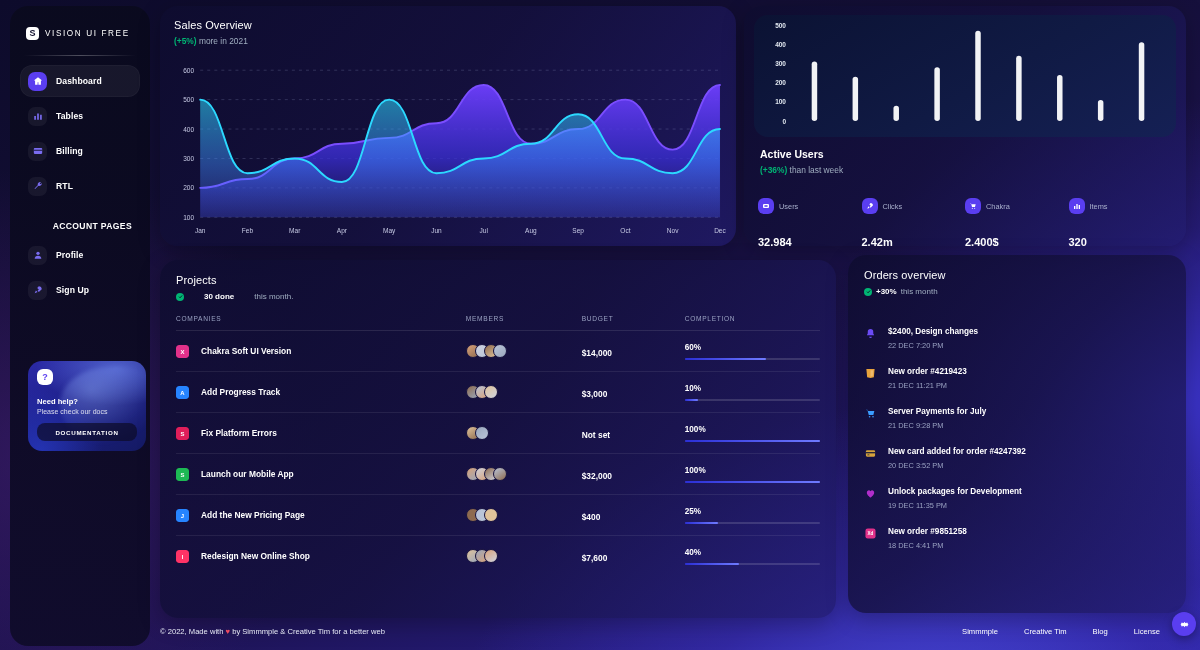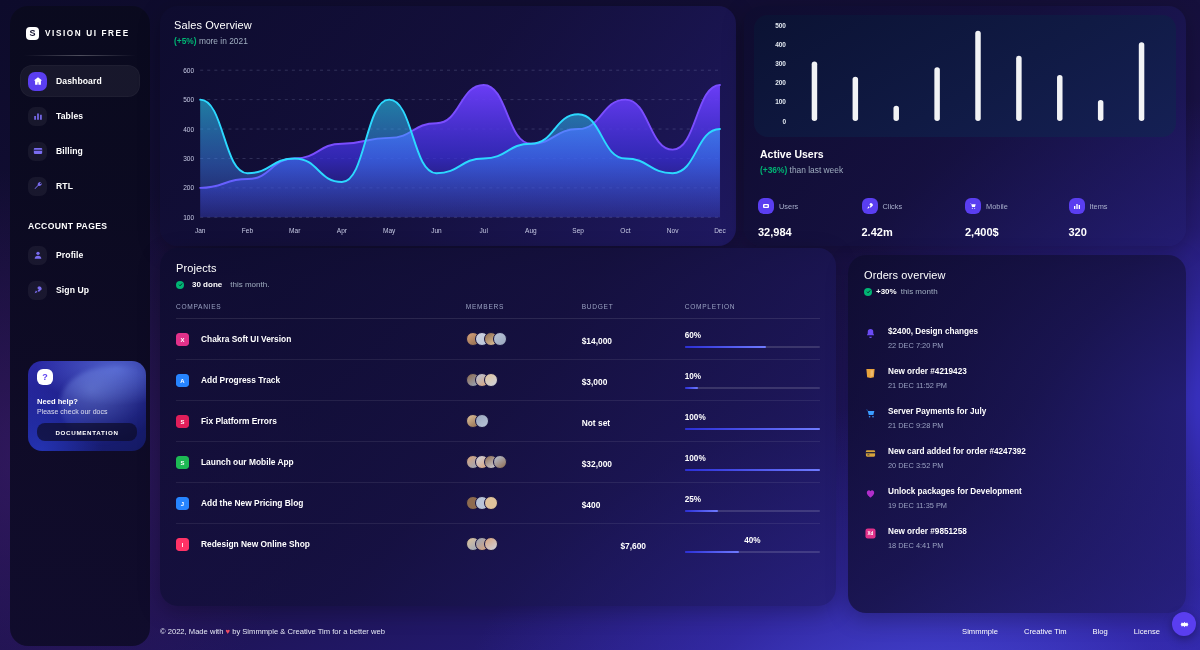--- a/index.html
+++ b/index.html
@@ -28,21 +28,21 @@
     background: linear-gradient(180deg, rgba(10,10,30,0.96) 0%, rgba(12,10,34,0.92) 60%, rgba(14,11,40,0.9) 100%);
     padding: 12px 10px 0 10px;
   }
   .brand { display: flex; align-items: center; gap: 6px; padding: 4px 4px 0 6px; height: 26px; }
   .brand-mark {
     width: 13px; height: 13px; border-radius: 4px; background: #fff;
     color: #12102e; font-size: 9px; font-weight: 700; line-height: 13px; text-align: center;
     flex: 0 0 auto;
   }
   .brand-text {
-    font-size: 8.2px; font-weight: 700; color: #fff;
+    font-size: 8.2px; font-weight: 400; color: #fff;
     letter-spacing: 1.6px; white-space: nowrap;
   }
   .brand-rule {
     margin: 11px 4px 9px 4px; height: 1px;
     background: linear-gradient(90deg, rgba(255,255,255,0) 0%, rgba(255,255,255,0.28) 50%, rgba(255,255,255,0) 100%);
   }
   .nav-item {
     display: flex; align-items: center; gap: 9px;
     height: 32px; padding: 0 8px; margin-bottom: 3px;
     border-radius: 12px; cursor: pointer;
@@ -55,21 +55,21 @@
     width: 19px; height: 19px; border-radius: 7px;
     display: flex; align-items: center; justify-content: center;
     background: rgba(255,255,255,0.055);
     flex: 0 0 auto;
   }
   .nav-item.active .nav-ico { background: #5a3ef0; }
   .nav-ico svg { width: 10px; height: 10px; display: block; }
   .nav-label { font-size: 8.6px; font-weight: 700; color: #fff; letter-spacing: 0.1px; }
   .nav-section {
     font-size: 8.6px; font-weight: 700; color: #fff;
-    letter-spacing: 0.35px; padding: 16px 8px 8px 8px;
+    letter-spacing: 0.35px; padding: 16px 8px 8px 8px; text-align: right;
   }
 
   .help-card {
     position: absolute; left: 18px; bottom: 195px;
     width: 118px; height: 90px; border-radius: 14px;
     overflow: hidden;
     background:
       radial-gradient(ellipse 130px 60px at 75% 8%, rgba(120,150,255,0.55) 0%, rgba(60,70,220,0) 62%),
       radial-gradient(ellipse 90px 90px at 10% 100%, rgba(40,60,200,0.7) 0%, rgba(20,25,110,0) 70%),
       linear-gradient(150deg, #2b2aa8 0%, #1d1f86 45%, #141a63 100%);
@@ -131,47 +131,47 @@
   .au-sub .dim { color: #a0aec0; font-weight: 400; }
   .stats { position: absolute; left: 14px; top: 192px; right: 14px; display: flex; }
   .stat { flex: 1; position: relative; padding-right: 8px; }
   .stat-top { display: flex; align-items: center; gap: 5px; }
   .stat-ico {
     width: 16px; height: 16px; border-radius: 6px; background: #5a3ef0;
     display: flex; align-items: center; justify-content: center; flex: 0 0 auto;
   }
   .stat-ico svg { width: 8px; height: 8px; display: block; }
   .stat-label { font-size: 7.4px; color: #a9b0cc; }
-  .stat-val { margin-top: 12px; font-size: 11px; font-weight: 700; color: #fff; }
+  .stat-val { margin-top: 22px; font-size: 11px; font-weight: 700; color: #fff; }
   .stat-bar {
     position: absolute; left: 0; bottom: -13px; height: 2px; width: calc(100% - 14px);
     border-radius: 2px; background: linear-gradient(90deg, #2e2fb8 0%, #6f7bff 100%);
   }
 
   
-  #projects { left: 160px; top: 248px; width: 676px; height: 358px; padding: 14px 16px; }
-  .proj-sub { margin-top: 6px; font-size: 8px; color: #a0aec0; display: flex; align-items: center; gap: 8px; }
+  #projects { left: 160px; top: 260px; width: 676px; height: 358px; padding: 14px 16px; }
+  .proj-sub { margin-top: 6px; font-size: 8px; color: #a0aec0; display: flex; align-items: center; gap: 20px; }
   .check-dot {
     width: 8px; height: 8px; border-radius: 50%; background: #01b574;
     display: inline-flex; align-items: center; justify-content: center; flex: 0 0 auto;
   }
   .check-dot svg { width: 5px; height: 5px; }
   .proj-sub b { color: #fff; font-weight: 700; }
 
   table.ptable { width: 100%; border-collapse: collapse; margin-top: 14px; table-layout: fixed; }
   table.ptable th {
     text-align: left; font-size: 6.6px; font-weight: 400; color: #9aa2c2;
     letter-spacing: 0.7px; padding: 0 0 8px 0;
     border-bottom: 1px solid rgba(255,255,255,0.10);
   }
   table.ptable td {
     padding: 11px 0; border-bottom: 1px solid rgba(255,255,255,0.08);
     vertical-align: middle;
   }
-  table.ptable tr:last-child td { border-bottom: none; text-align: center; }
+  table.ptable tr:last-child td { border-bottom: none; }
   .co-cell { display: flex; align-items: center; gap: 12px; }
   .co-logo { width: 13px; height: 13px; border-radius: 3px; flex: 0 0 auto; display: block; }
   .co-name { font-size: 8.4px; font-weight: 700; color: #fff; }
   .avatars { display: flex; }
   .av {
     width: 14px; height: 14px; border-radius: 50%;
     border: 1.5px solid #17123f; margin-left: -5px;
   }
   .av:first-child { margin-left: 0; }
   .budget { font-size: 8.4px; font-weight: 700; color: #fff; }
@@ -395,21 +395,21 @@
       </div>
       <div class="stat">
         <div class="stat-top">
           <span class="stat-ico">
             <svg viewBox="0 0 24 24" fill="#fff">
                 <path d="M3 4h3l3 11h9l2-8H8"></path>
                 <circle cx="10" cy="19" r="1.6"></circle>
                 <circle cx="17" cy="19" r="1.6"></circle>
               </svg>
           </span>
-          <span class="stat-label">Mobile</span>
+          <span class="stat-label">Chakra</span>
         </div>
         <div class="stat-val">2,400$</div>
         <div class="stat-bar"></div>
       </div>
       <div class="stat">
         <div class="stat-top">
           <span class="stat-ico">
             <svg viewBox="0 0 24 24" fill="#fff">
                 <rect x="3" y="12" width="4" height="9"></rect>
                 <rect x="10" y="6" width="4" height="15"></rect>
@@ -546,21 +546,21 @@
               </div>
             </td>
           </tr>
           <tr>
             <td>
               <div class="co-cell">
                 <svg class="co-logo" viewBox="0 0 24 24">
                   <rect x="0" y="0" width="24" height="24" rx="5" fill="#2684ff"></rect>
                   <text x="12" y="16" text-anchor="middle" font-size="11" font-weight="700" fill="#fff" font-family="&quot;Liberation Sans&quot;, sans-serif">J</text>
                 </svg>
-                <span class="co-name">Add the New Pricing Blog</span>
+                <span class="co-name">Add the New Pricing Page</span>
               </div>
             </td>
             <td>
               <div class="avatars">
                 <div class="av" style="background: linear-gradient(145deg, rgb(142, 107, 79), rgb(142, 107, 79));"></div>
                 <div class="av" style="background: linear-gradient(145deg, rgb(185, 196, 216), rgb(185, 196, 216));"></div>
                 <div class="av" style="background: linear-gradient(145deg, rgb(224, 195, 155), rgb(224, 195, 155));"></div>
               </div>
             </td>
             <td><span class="budget">$400</span></td>
@@ -625,21 +625,21 @@
         </div>
         <div class="tl-item">
           <div class="tl-ico">
             <svg viewBox="0 0 24 24" fill="#e8a33d">
               <path d="M3 2h18l-1.7 18L12 22l-7.3-2z"></path>
               <path d="M12 5v14l5-1.5L18 5z" fill="#fff" opacity=".25"></path>
             </svg>
           </div>
           <div>
             <div class="tl-title">New order #4219423</div>
-            <div class="tl-time">21 DEC 11:52 PM</div>
+            <div class="tl-time">21 DEC 11:21 PM</div>
           </div>
         </div>
         <div class="tl-item">
           <div class="tl-ico">
             <svg viewBox="0 0 24 24" fill="#3b9dff">
               <path d="M2 4h3.2l3 11.2h10l2.2-8.4H7.4"></path>
               <circle cx="10" cy="19" r="1.8"></circle>
               <circle cx="17.5" cy="19" r="1.8"></circle>
             </svg>
           </div>

